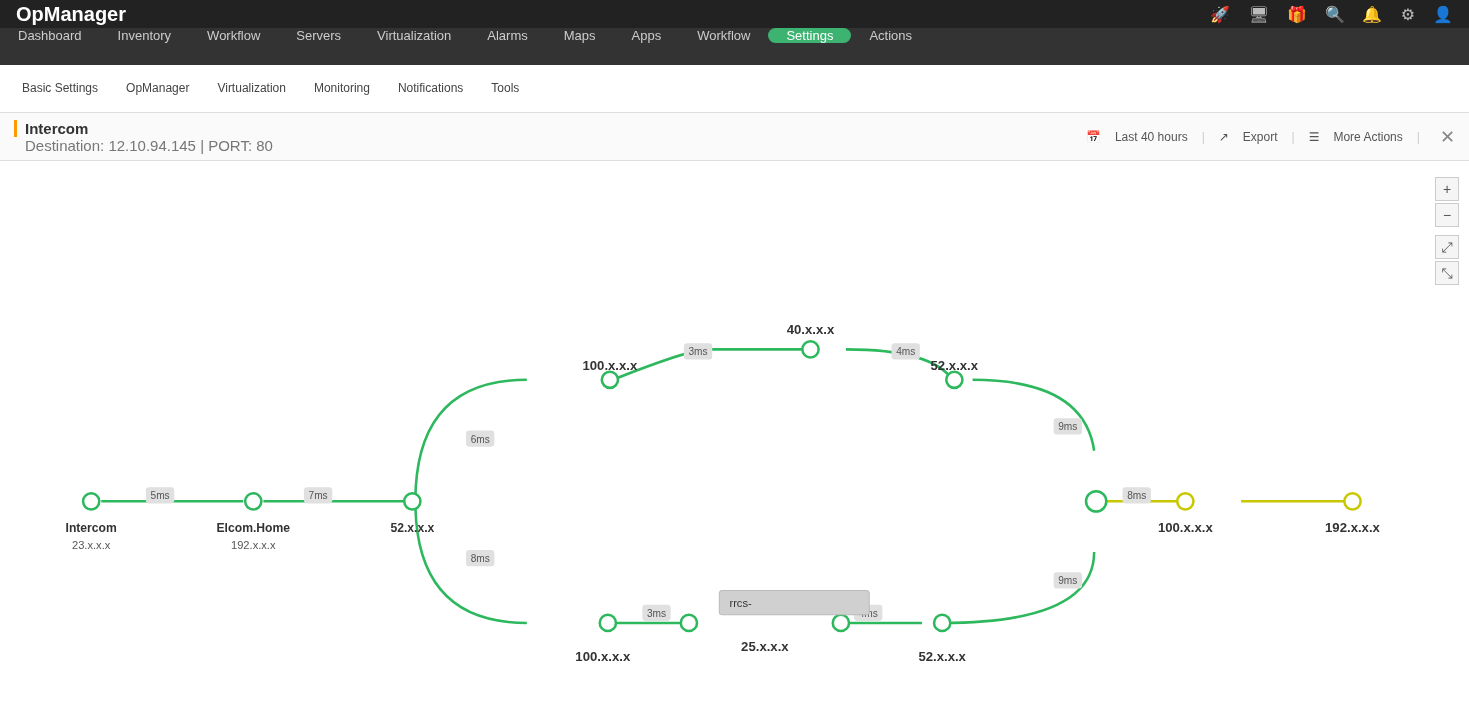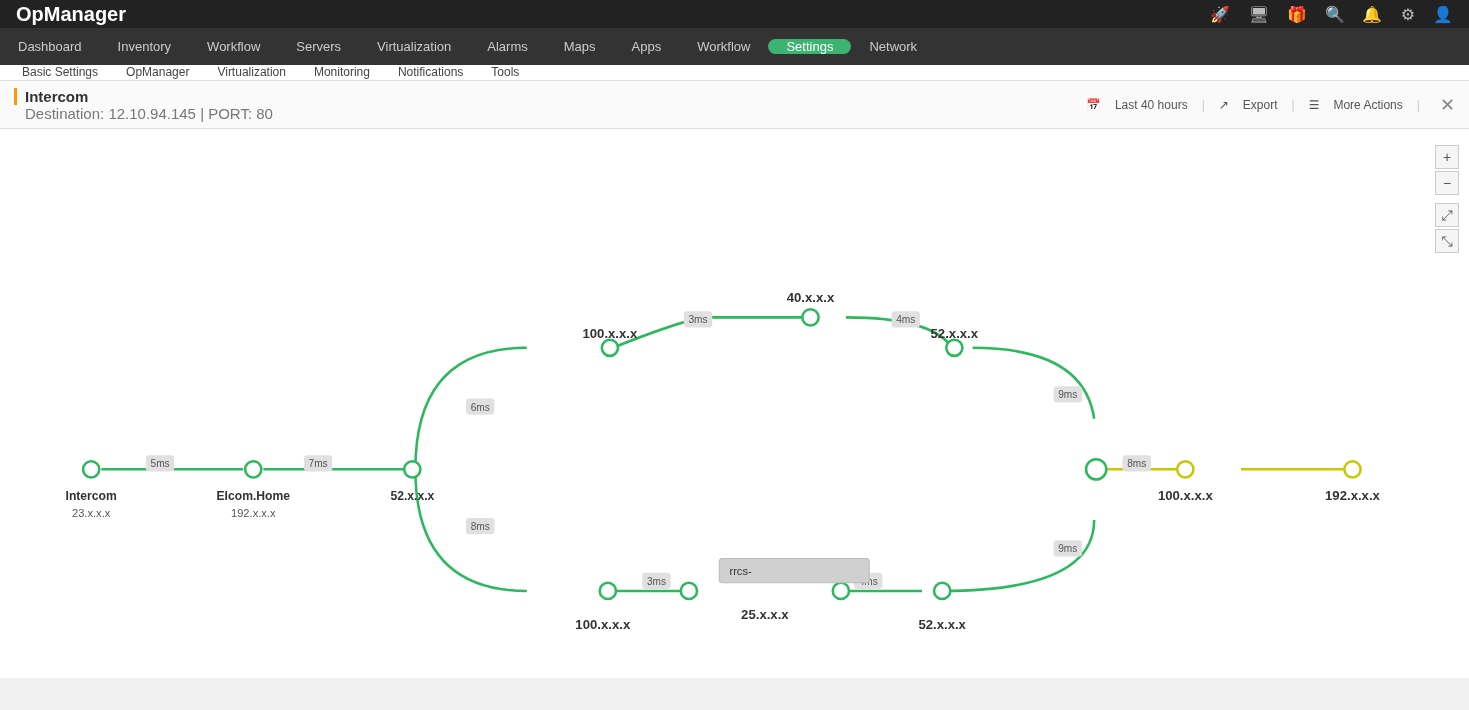--- a/index.html
+++ b/index.html
@@ -27,21 +27,21 @@
     #topbar .icons span {
       color: #bbb;
       font-size: 16px;
       cursor: pointer;
     }
 
     
     #navbar {
       background: #333;
       display: flex;
-      align-items: center;
+      align-items: flex-start;
       height: 37px;
     }
     #navbar .nav-item {
       color: #ccc;
       font-size: 13px;
       padding: 0 18px;
       display: flex;
       align-items: center;
       cursor: pointer;
       white-space: nowrap;
@@ -51,21 +51,21 @@
       color: #fff;
       border-radius: 17px;
     }
 
     
     #subnav {
       background: #fff;
       border-bottom: 1px solid #ddd;
       display: flex;
       align-items: center;
-      height: 16px;
+      height: 48px;
       padding: 0 8px;
     }
     #subnav .sub-item {
       color: #444;
       font-size: 12px;
       padding: 0 14px;
       display: flex;
       align-items: center;
       cursor: pointer;
       border-bottom: 2px solid transparent;
@@ -179,21 +179,21 @@
   <div class="nav-item">Dashboard</div>
   <div class="nav-item">Inventory</div>
   <div class="nav-item">Workflow</div>
   <div class="nav-item">Servers</div>
   <div class="nav-item">Virtualization</div>
   <div class="nav-item">Alarms</div>
   <div class="nav-item">Maps</div>
   <div class="nav-item">Apps</div>
   <div class="nav-item">Workflow</div>
   <div class="nav-item active">Settings</div>
-  <div class="nav-item">Network</div>
+  <div class="nav-item">Actions</div>
 </div>
 
 <div id="subnav">
   <div class="sub-item">Basic Settings</div>
   <div class="sub-item">OpManager</div>
   <div class="sub-item">Virtualization</div>
   <div class="sub-item">Monitoring</div>
   <div class="sub-item">Notifications</div>
   <div class="sub-item">Tools</div>
 </div>

